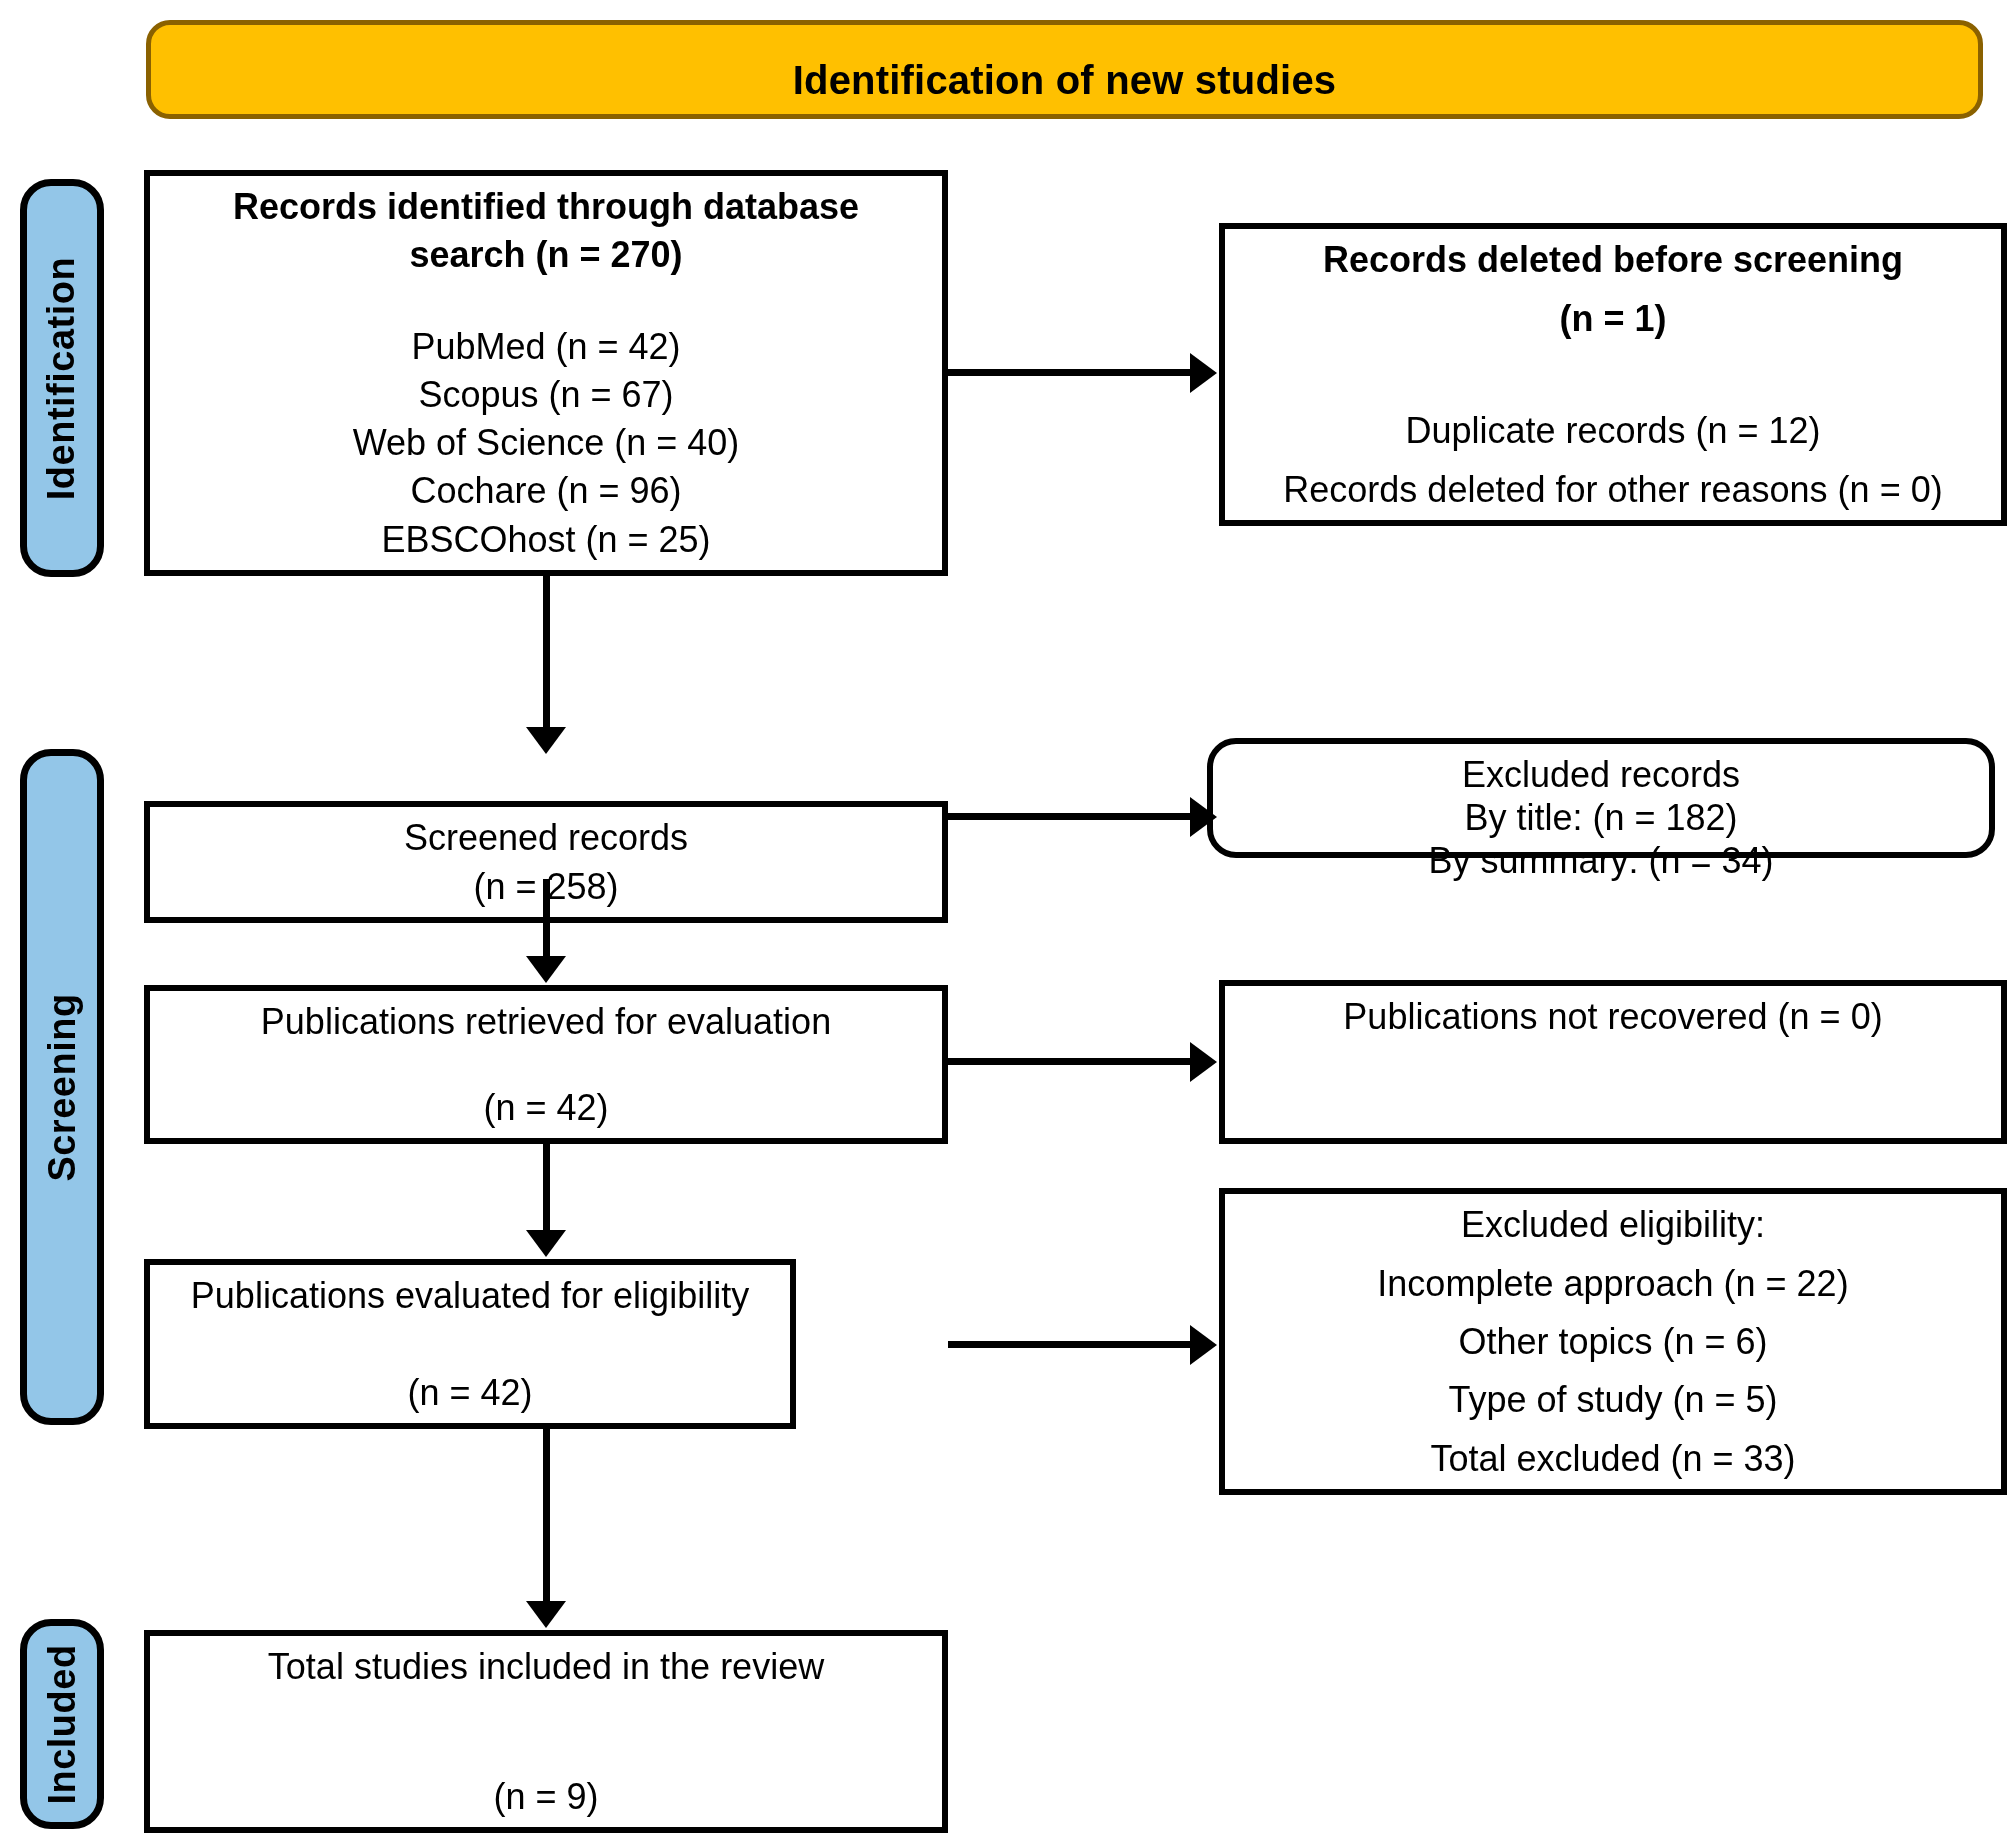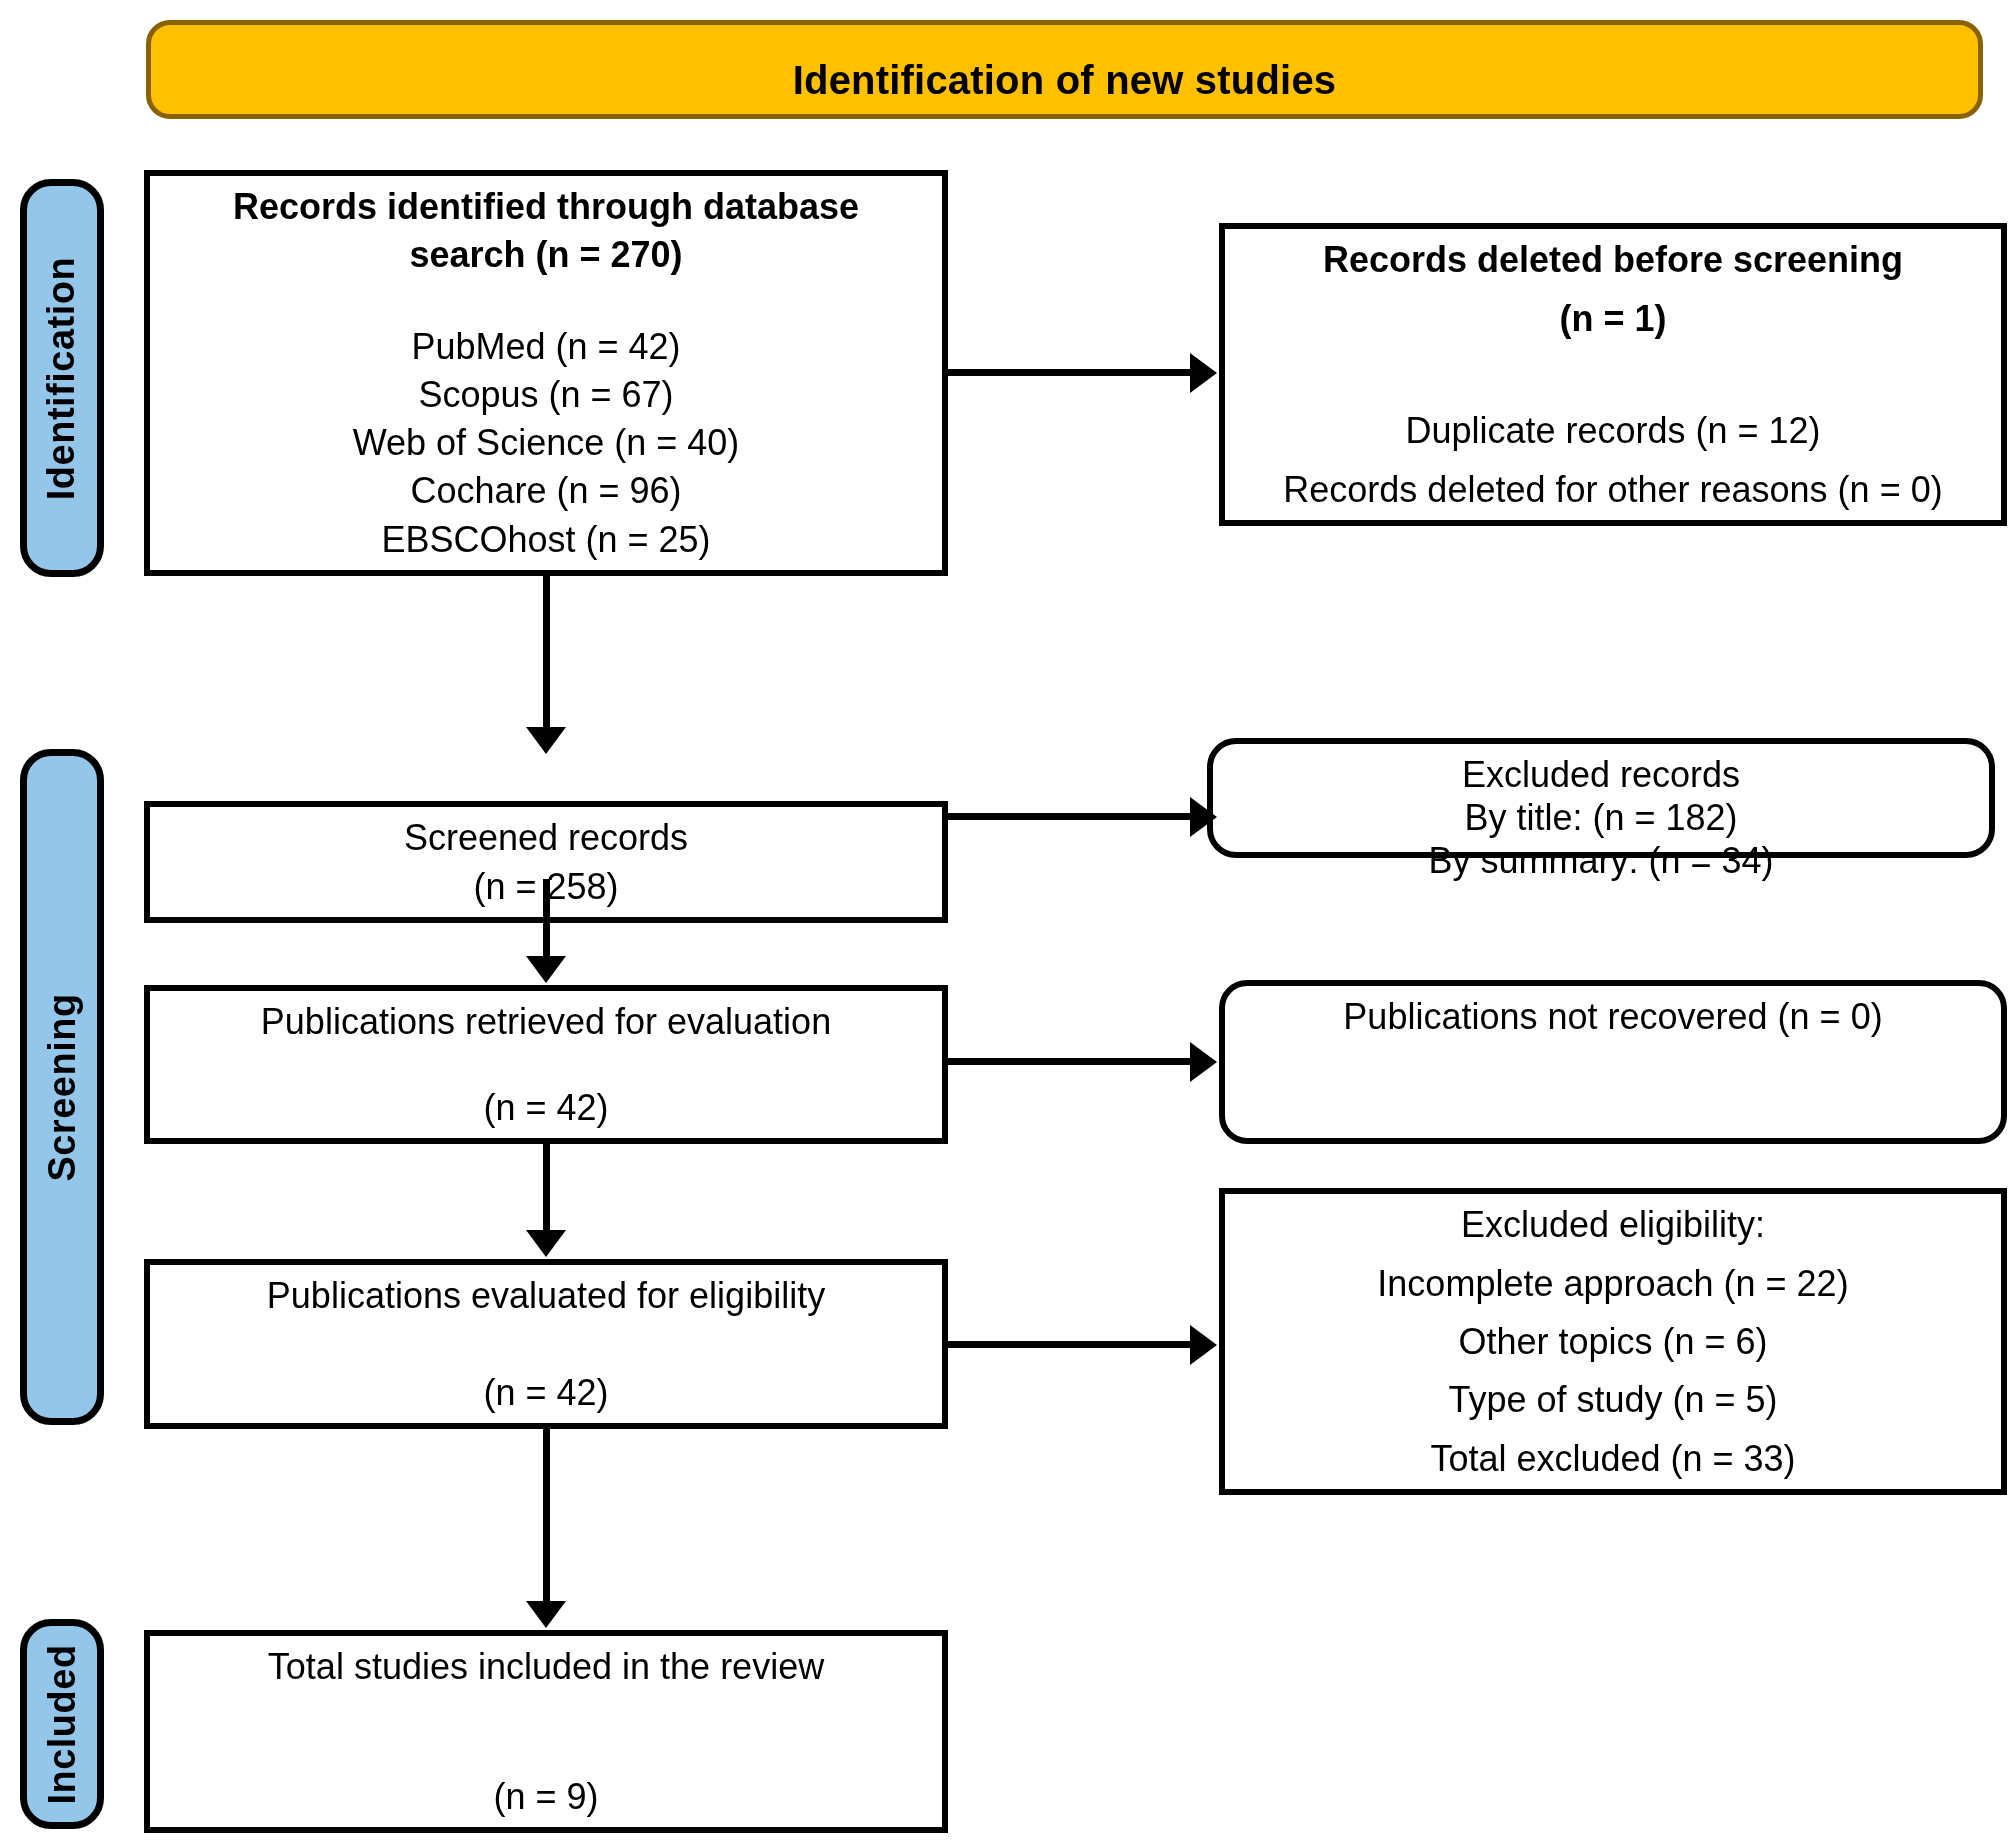--- a/index.html
+++ b/index.html
@@ -85,27 +85,27 @@
     line-height: 1.20;
     white-space: pre-wrap;
   }
   .box .ln.bold { font-weight: bold; }
   .box .gap { height: 38px; }
 
   
   #box-identified   { left: 144px;  top: 170px;  width: 804px; height: 406px; }
   #box-screened     { left: 144px;  top: 757px;  width: 804px; height: 122px; margin-top: 44px; }
   #box-retrieved    { left: 144px;  top: 985px; width: 804px; height: 159px; }
-  #box-eligibility  { left: 144px;  top: 1259px; width: 804px; height: 170px; }
+  #box-eligibility  { left: 144px;  top: 1259px; width: 652px; height: 170px; }
   #box-included     { left: 144px;  top: 1630px; width: 804px; height: 203px; }
 
   
   #box-deleted      { left: 1219px; top: 223px;  width: 788px; height: 303px; }
   #box-excluded-rec { left: 1207px; top: 738px;  width: 788px; height: 120px; border-radius: 29px; }
-  #box-not-recov    { left: 1219px; top: 980px; width: 788px; height: 164px; border-radius: 28px; }
+  #box-not-recov    { left: 1219px; top: 980px; width: 788px; height: 164px; }
   #box-excluded-pub { left: 1219px; top: 1188px; width: 788px; height: 307px; }
   .v-line {
     position: absolute;
     width: 7.3px;
     background: #000;
     left: 543px;
   }
   .h-line {
     position: absolute;
     height: 7.3px;

